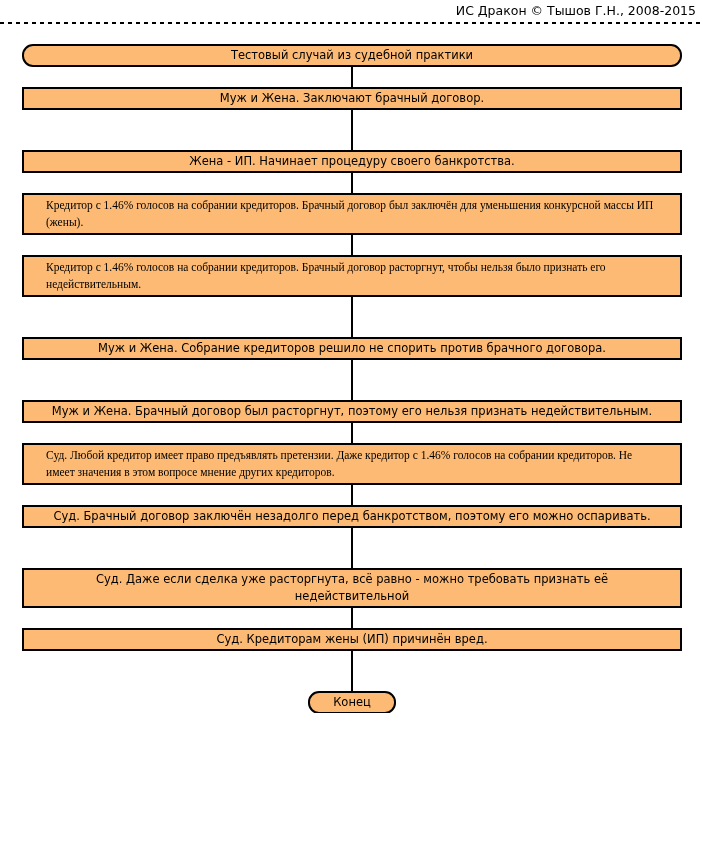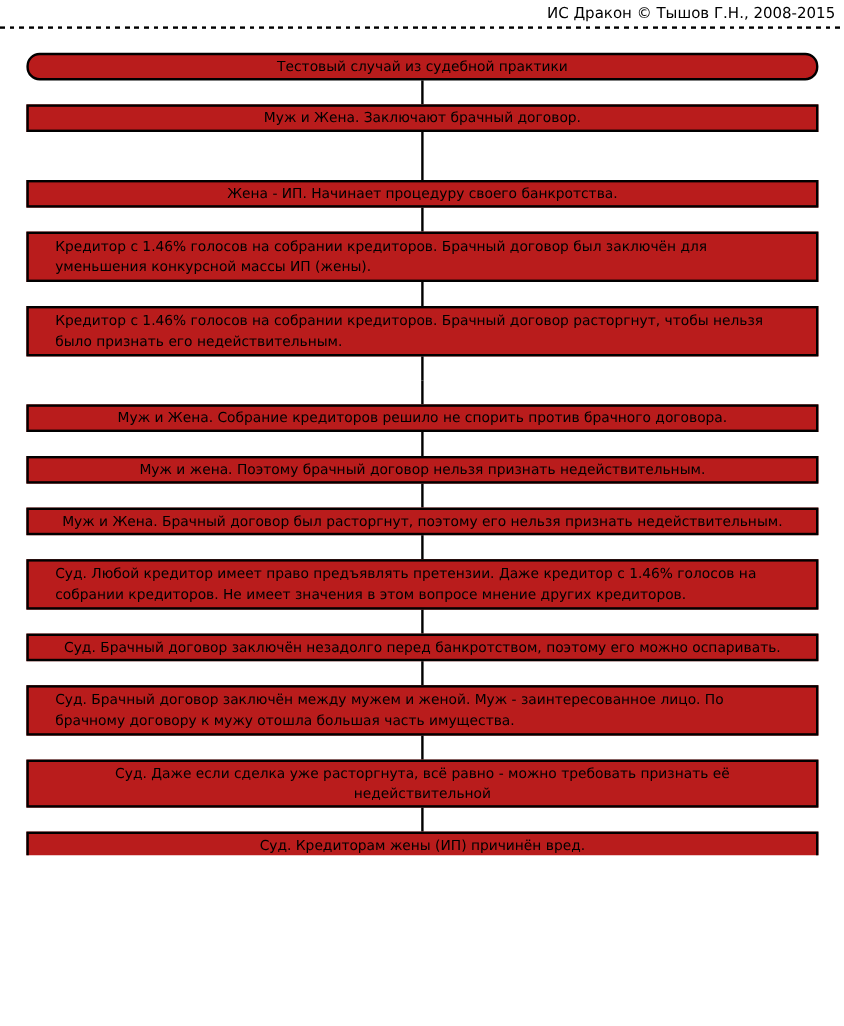--- a/index.html
+++ b/index.html
@@ -36,34 +36,35 @@
     width: 660px;
     display: flex;
     flex-direction: column;
     align-items: center;
   }
   .node {
     box-sizing: border-box;
     width: 100%;
     min-height: 23px;
     border: 2px solid #000000;
-    background: #b91c1c;
+    background: #fdba74;
     display: flex;
     align-items: center;
     justify-content: center;
     text-align: center;
     padding: 1px 14px;
     font-size: 11.5px;
     line-height: 17px;
     color: #000000;
   }
   .node.align-left {
     justify-content: flex-start;
     text-align: left;
     padding: 2px 24px 2px 22px;
+    font-family: Liberation Serif, serif;
   }
   .node.type-start { border-radius: 11px; }
   .node.type-end {
     width: 88px;
     border-radius: 11px;
     padding: 1px 8px;
     flex: 0 0 auto;
   }
   .connector {
     width: 2px;
@@ -86,29 +87,27 @@
       <div class="connector"></div>
       <div class="node type-action align-center">Жена - ИП. Начинает процедуру своего банкротства.</div>
       <div class="connector"></div>
       <div class="node type-action align-left">Кредитор с 1.46% голосов на собрании кредиторов. Брачный договор был заключён для уменьшения конкурсной массы ИП (жены).</div>
       <div class="connector"></div>
       <div class="node type-action align-left">Кредитор с 1.46% голосов на собрании кредиторов. Брачный договор расторгнут, чтобы нельзя было признать его недействительным.</div>
       <div class="connector"></div>
       <div class="connector"></div>
       <div class="node type-action align-center">Муж и Жена. Собрание кредиторов решило не спорить против брачного договора.</div>
       <div class="connector"></div>
-      <div class="node type-action align-center">Муж и жена. Поэтому брачный договор нельзя признать недействительным.</div>
       <div class="connector"></div>
       <div class="node type-action align-center">Муж и Жена. Брачный договор был расторгнут, поэтому его нельзя признать недействительным.</div>
       <div class="connector"></div>
       <div class="node type-action align-left">Суд. Любой кредитор имеет право предъявлять претензии. Даже кредитор с 1.46% голосов на собрании кредиторов. Не имеет значения в этом вопросе мнение других кредиторов.</div>
       <div class="connector"></div>
       <div class="node type-action align-center">Суд. Брачный договор заключён незадолго перед банкротством, поэтому его можно оспаривать.</div>
       <div class="connector"></div>
-      <div class="node type-action align-left">Суд. Брачный договор заключён между мужем и женой. Муж - заинтересованное лицо. По брачному договору к мужу отошла большая часть имущества.</div>
       <div class="connector"></div>
       <div class="node type-action align-center">Суд. Даже если сделка уже расторгнута, всё равно - можно требовать признать её недействительной</div>
       <div class="connector"></div>
       <div class="node type-action align-center">Суд. Кредиторам жены (ИП) причинён вред.</div>
       <div class="connector"></div>
       <div class="connector"></div>
       <div class="node type-end align-center">Конец</div>
     </div>
 </div>
 

